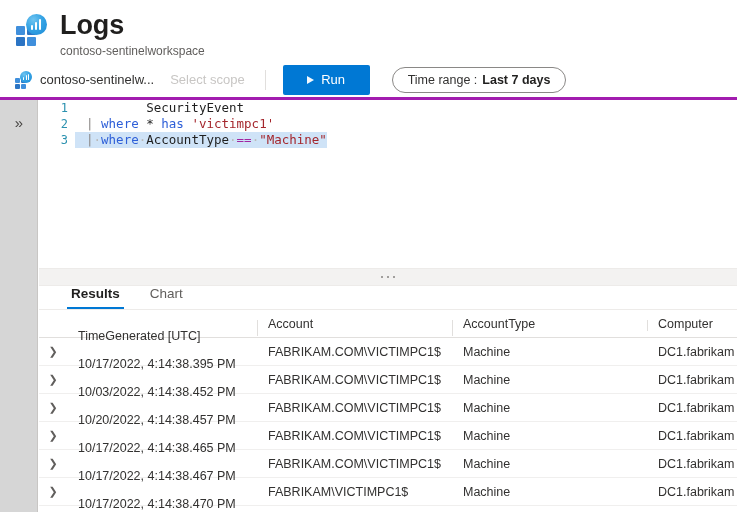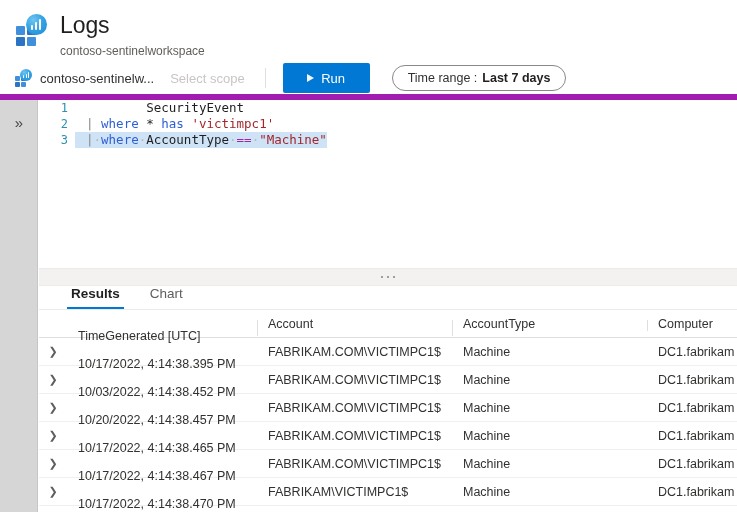--- a/index.html
+++ b/index.html
@@ -60,22 +60,22 @@
     background: #ffffff;
     width: 2px;
     border-radius: 1px;
   }
   .logo-bar.b1 { left: 17px; top: 11px; height: 5px; }
   .logo-bar.b2 { left: 21px; top: 8px;  height: 8px; }
   .logo-bar.b3 { left: 25px; top: 5px;  height: 11px; }
 
   .title-wrap { margin-left: 12px; padding-top: 0; }
   .page-title {
-    font-size: 23px;
-    font-weight: 400;
+    font-size: 27px;
+    font-weight: 700;
     color: #201f1e;
     line-height: 32px;
     letter-spacing: -0.1px;
   }
   .page-subtitle {
     font-size: 12px;
     color: #605e5c;
     margin-top: 3px;
     line-height: 15px;
   }
@@ -83,21 +83,21 @@
   
   .cmdbar {
     position: absolute;
     top: 62px; left: 0;
     width: 737px;
     height: 38px;
     background: #ffffff;
     display: flex;
     align-items: center;
     padding-left: 14px;
-    border-bottom: 6px solid #a21caf;
+    border-bottom: 3px solid #a21caf;
   }
 
   .logo-small {
     position: relative;
     width: 18px; height: 18px;
     flex: 0 0 18px;
     margin-right: 8px;
   }
   .logo-small .logo-sq { width: 5px; height: 5px; }
   .logo-small .logo-sq.s1 { left: 1px; top: 7px; }

